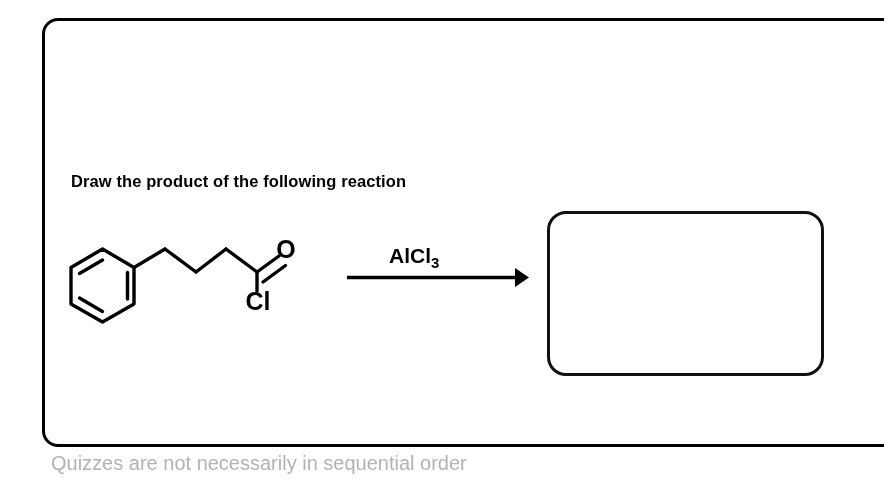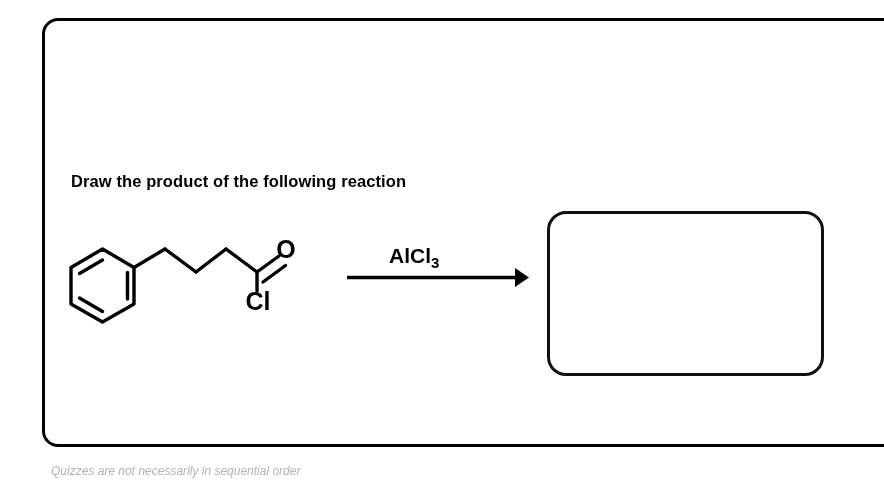--- a/index.html
+++ b/index.html
@@ -72,23 +72,22 @@
     border: 3px solid #111111;
     border-radius: 19px;
     background: #ffffff;
     box-sizing: border-box;
   }
 
   
   .footer-note {
     position: absolute;
     left: 17px;
-    top: 464px;
-    font-size: 12px;
-    font-style: italic;
+    top: 452px;
+    font-size: 20px;
     color: #b3b3b3;
     white-space: nowrap;
   }
   .footer-quizid {
     position: absolute;
     right: 14px;
     top: 452px;
     font-size: 16px;
     color: #b9b9b9;
     white-space: nowrap;

